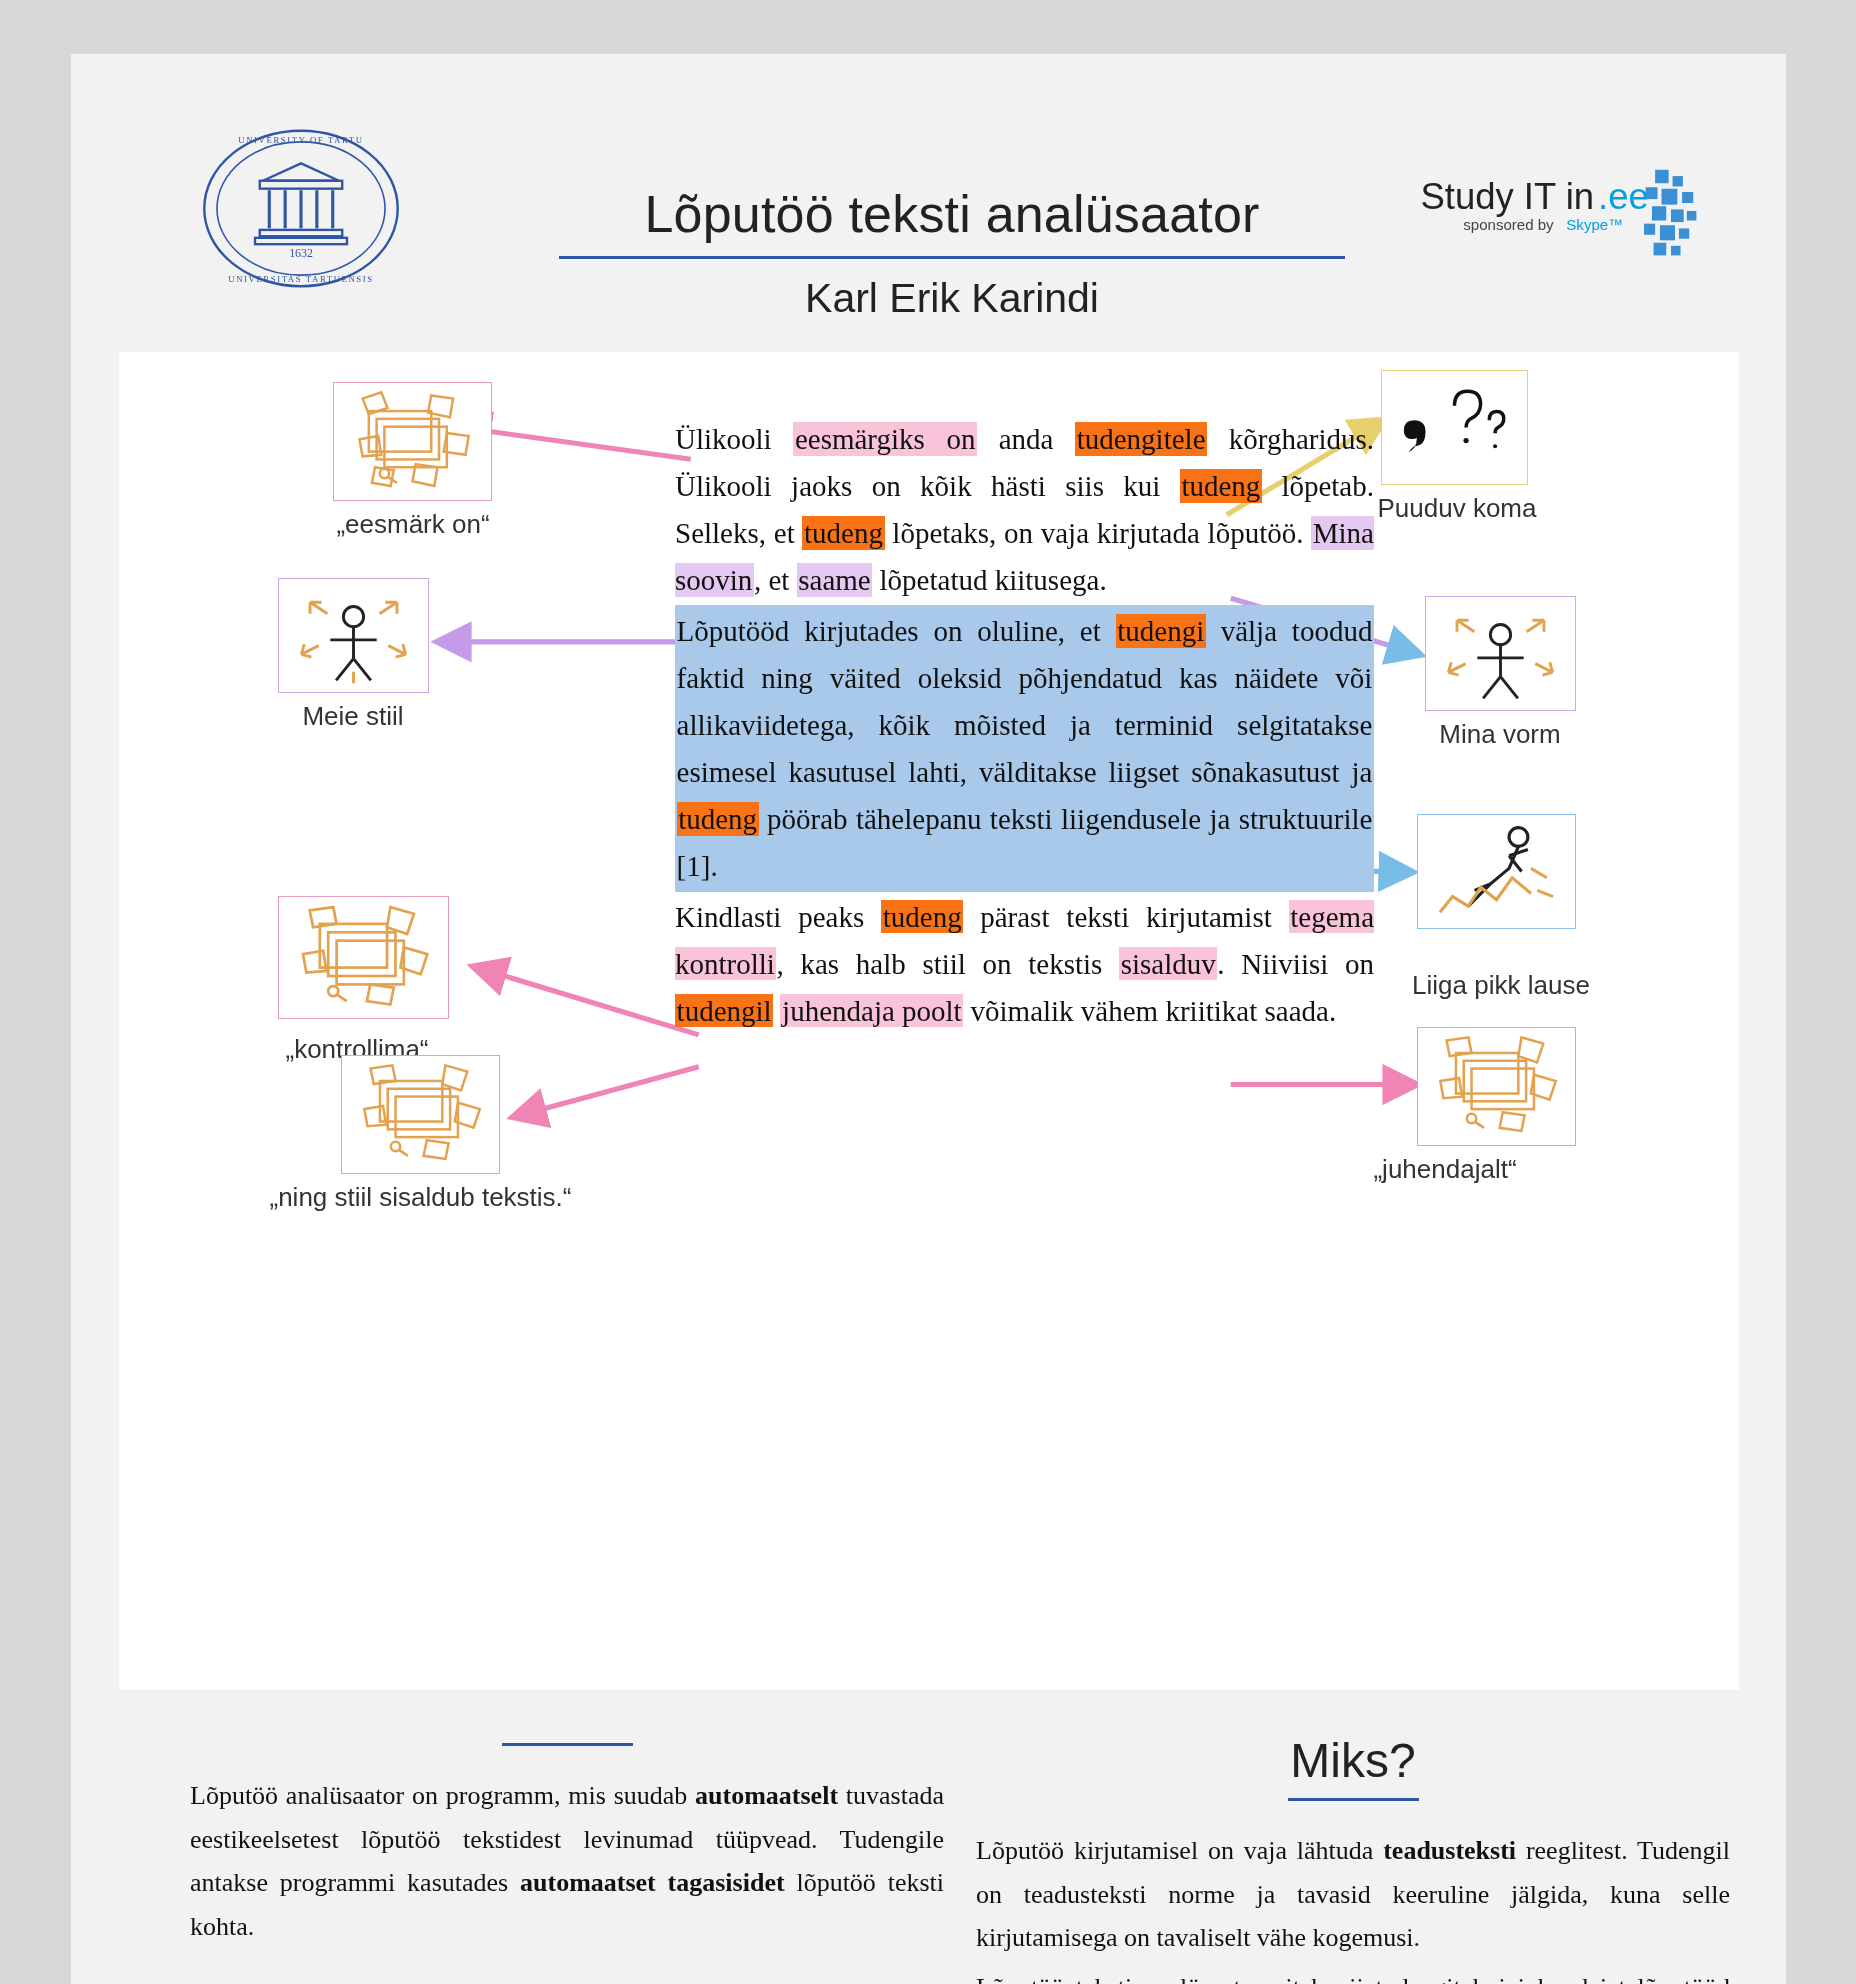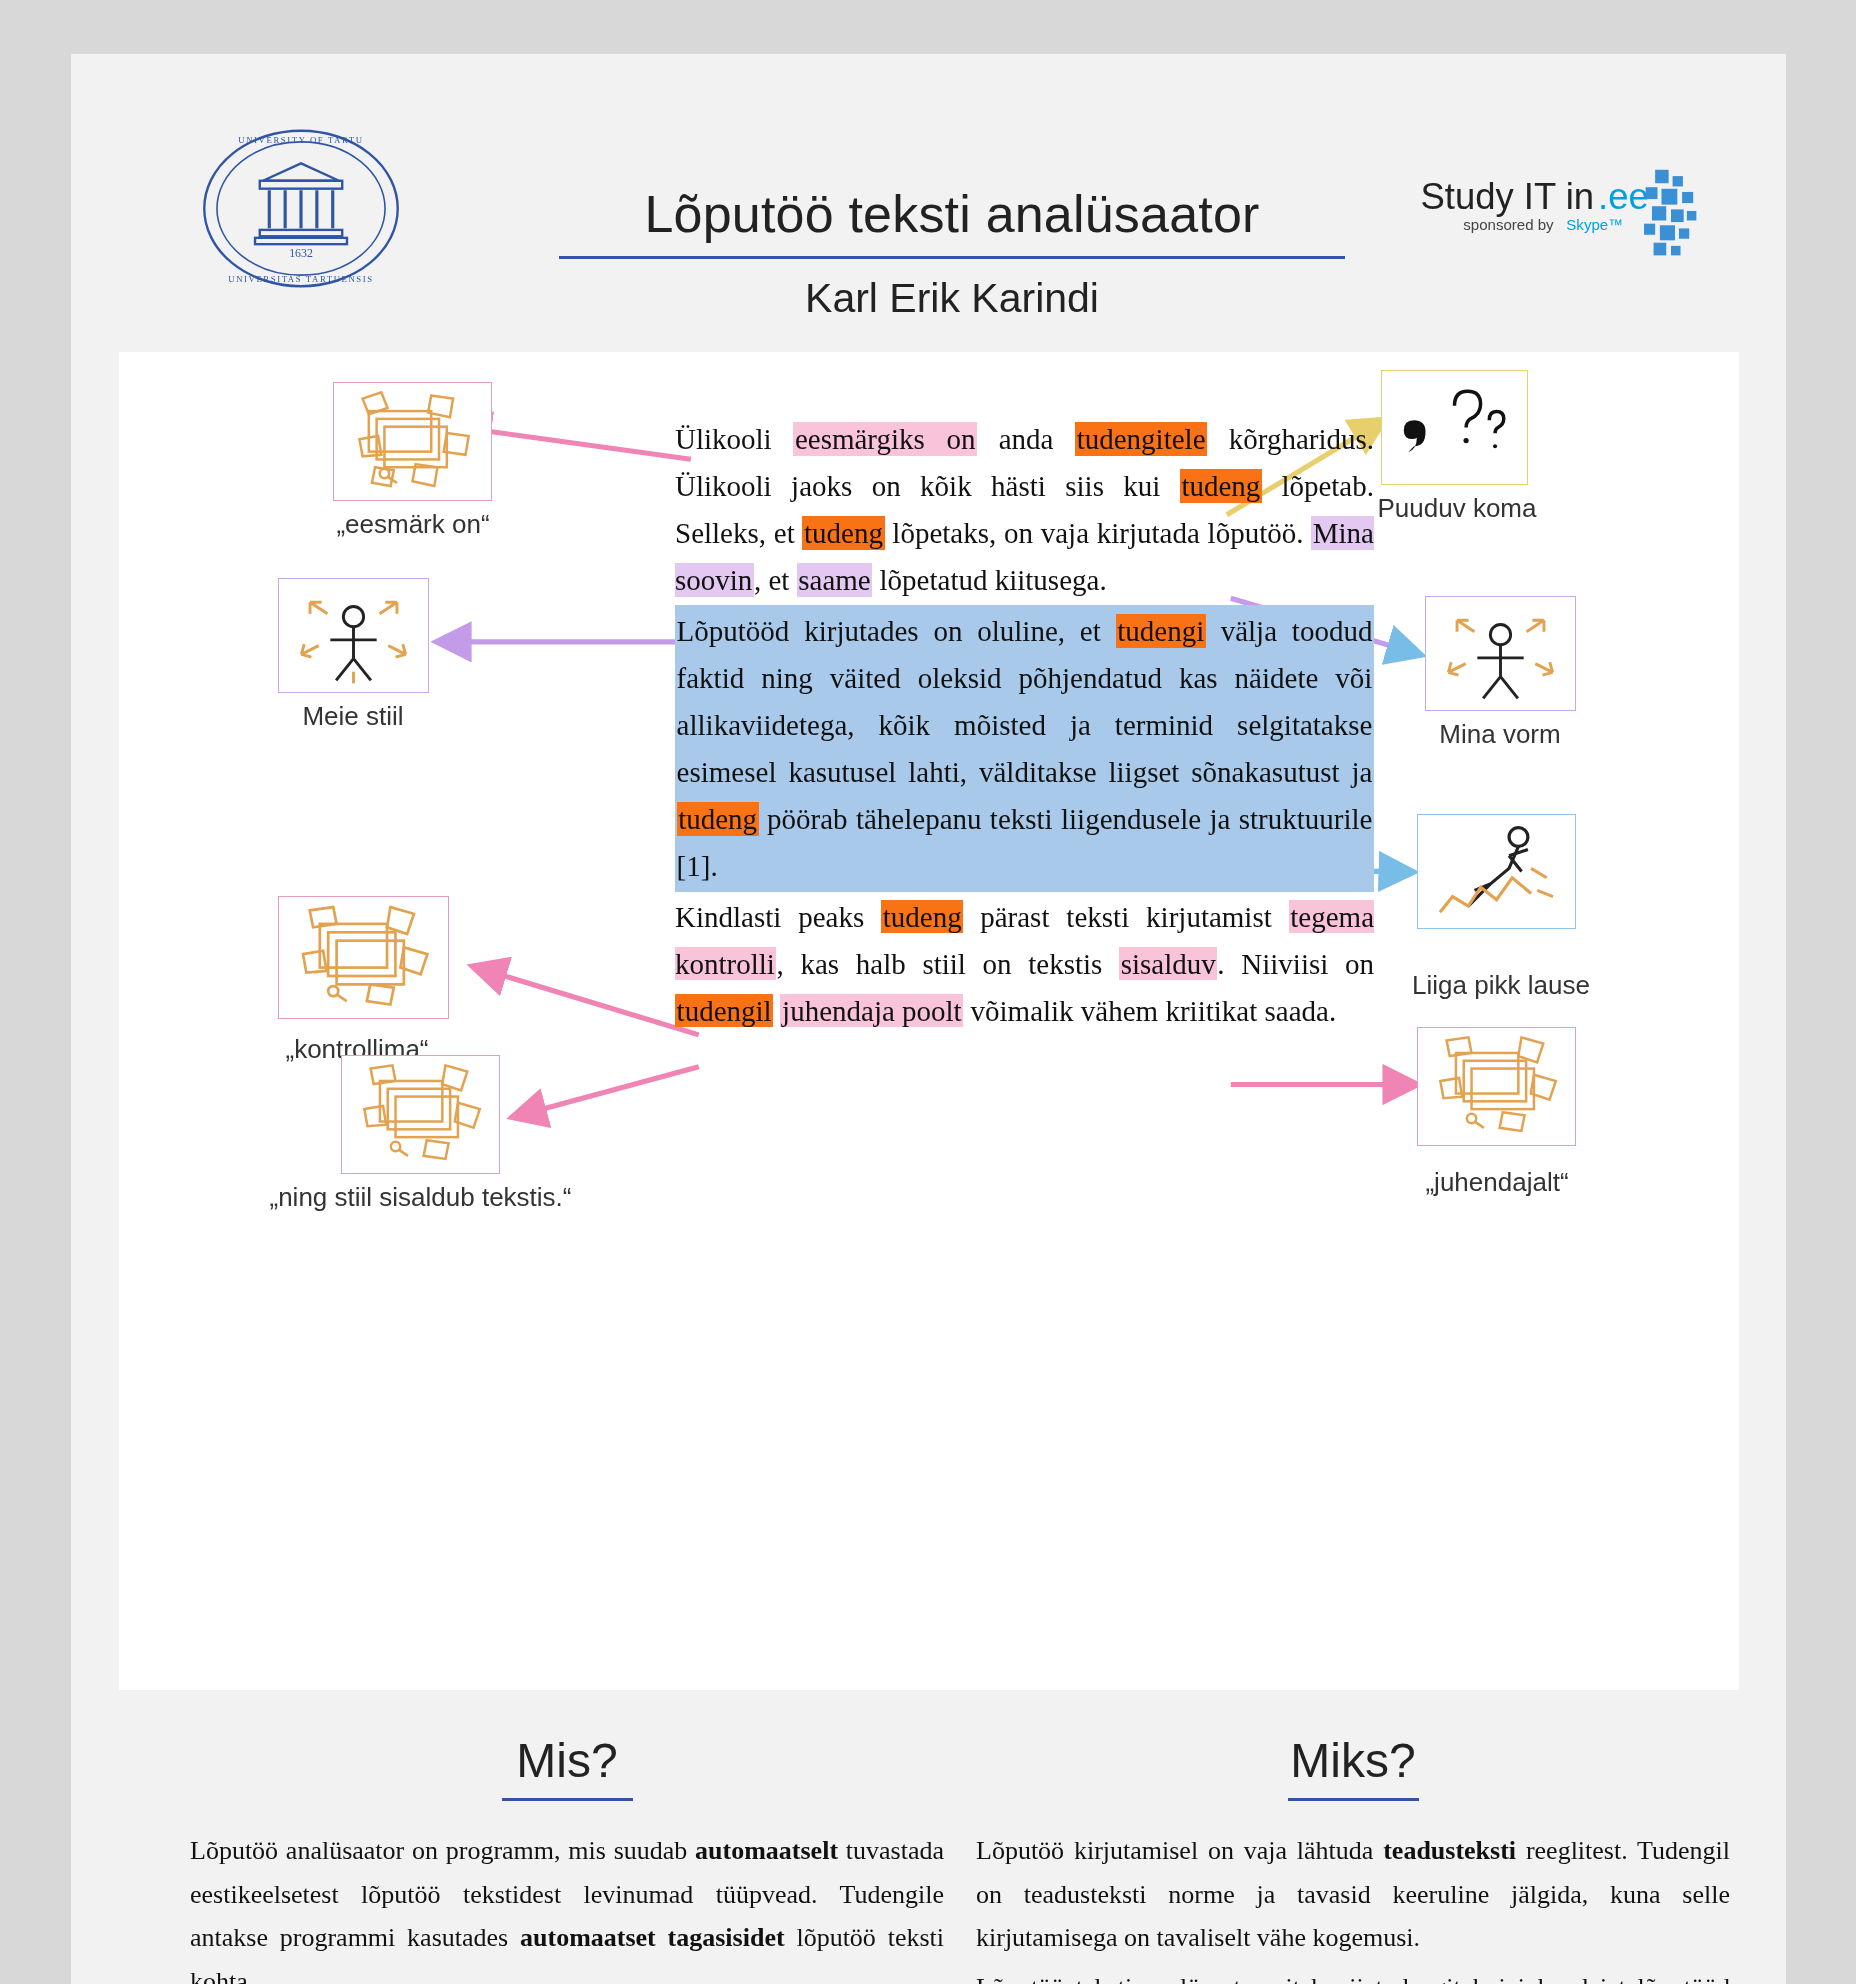--- a/index.html
+++ b/index.html
@@ -388,33 +388,32 @@
             <polygon points="18,8 32,6 34,16 20,18"></polygon>
               <polygon points="66,6 80,10 76,22 64,18"></polygon>
             <polygon points="74,30 88,34 84,46 72,42"></polygon>
               <polygon points="14,34 26,32 28,44 16,45"></polygon>
             <polygon points="54,54 68,56 66,66 52,64"></polygon>
             <circle cx="34" cy="58" r="3"></circle>
               <path d="M36 60 L42 64"></path>
           </g>
         </svg>
       </div>
-      <div class="thumb-caption" style="left:1243px;top:802px;width:270px;margin-top:13px;">„juhendajalt“</div>
+      <div class="thumb-caption" style="left:1191px;top:802px;width:270px;">„juhendajalt“</div>
 
       <div class="annot-text">
         <p id="p1">Ülikooli <span class="hl hl-pink">eesmärgiks on</span> anda <span class="hl hl-green">tudengitele</span> kõrgharidus. Ülikooli jaoks on kõik hästi siis kui <span class="hl hl-green">tudeng</span> lõpetab. Selleks, et <span class="hl hl-green">tudeng</span> lõpetaks, on vaja kirjutada lõputöö. <span class="hl hl-purple">Mina soovin</span>, et <span class="hl hl-purple">saame</span> lõpetatud kiitusega.</p>
         <p class="para-blue" id="p2">Lõputööd kirjutades on oluline, et <span class="hl hl-green">tudengi</span> välja toodud faktid ning väited oleksid põhjendatud kas näidete või allikaviidetega, kõik mõisted ja terminid selgitatakse esimesel kasutusel lahti, välditakse liigset sõnakasutust ja <span class="hl hl-green">tudeng</span> pöörab tähelepanu teksti liigendusele ja struktuurile [1].</p>
         <p id="p3">Kindlasti peaks <span class="hl hl-green">tudeng</span> pärast teksti kirjutamist <span class="hl hl-pink">tegema kontrolli</span>, kas halb stiil on tekstis <span class="hl hl-pink">sisalduv</span>. Niiviisi on <span class="hl hl-green">tudengil</span> <span class="hl hl-pink">juhendaja poolt</span> võimalik vähem kriitikat saada.</p>
       </div>
     </div>
 
     <div class="cols">
 
       <div class="col left">
-        <div class="col-head">Mis?</div>
         <div class="col-rule"></div>
         <div class="body-text" id="mis-body">
             <p>Lõputöö analüsaator on programm, mis suudab <b>automaatselt</b> tuvastada eestikeelsetest lõputöö tekstidest levinumad tüüpvead. Tudengile antakse programmi kasutades <b>automaatset tagasisidet</b> lõputöö teksti kohta.</p>
           </div>
 
       </div>
 
       <div class="col right">
         <div class="col-head">Miks?</div>
         <div class="col-rule"></div>

